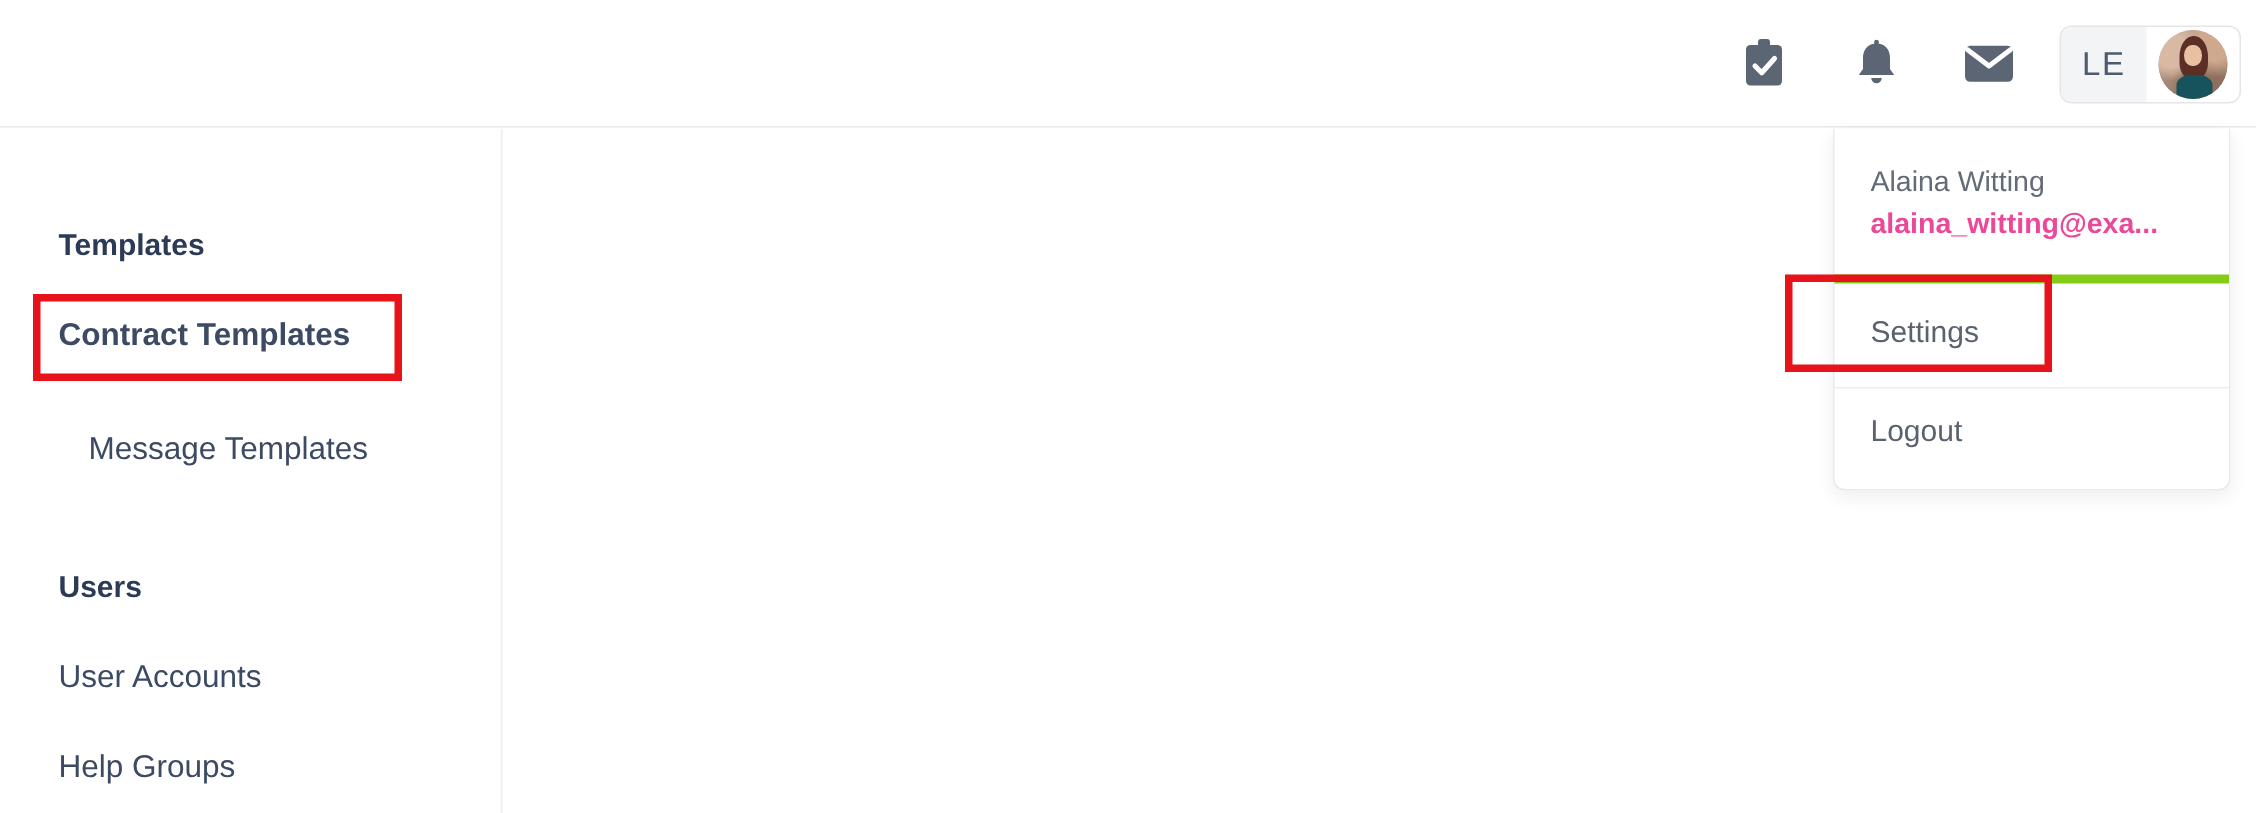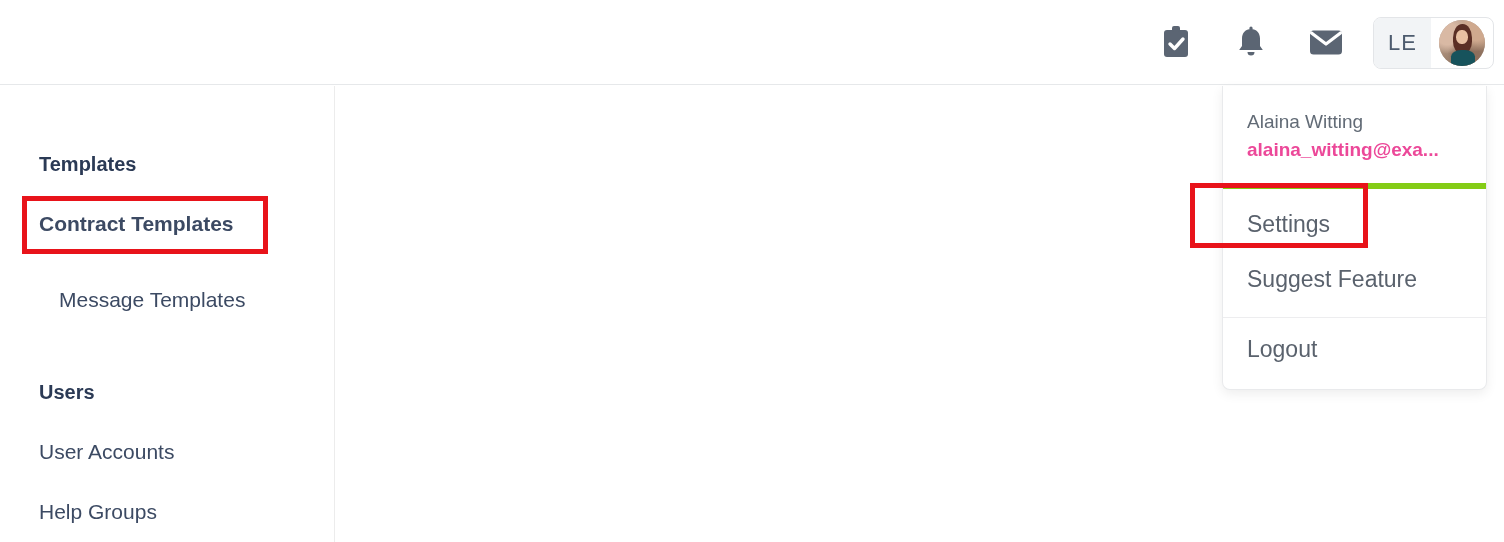--- a/index.html
+++ b/index.html
@@ -176,21 +176,21 @@
   }
   .dd-user-email {
     font-size: 19px;
     color: #ec4899;
     font-weight: bold;
     line-height: 1.45;
     white-space: nowrap;
     overflow: hidden;
   }
   .dd-item {
-    font-size: 23px;
+    font-size: 20px;
     color: #5a626d;
     padding: 14px 24px;
     cursor: pointer;
     white-space: nowrap;
   }
   .dd-sep {
     height: 1px;
     background: #ededef;
     margin: 10px 0 4px 0;
   }
@@ -274,21 +274,20 @@
 
   <div class="dropdown">
 
     <div class="dd-user">
       <div class="dd-user-name">Alaina Witting</div>
       <div class="dd-user-email">alaina_witting@exa...</div>
     </div>
 
     <div class="dd-item" style="margin-top:8px;">Settings</div>
 
-    <div class="dd-item">Suggest Feature</div>
 
 
     <div class="dd-sep"></div>
 
     <div class="dd-item">Logout</div>
 
   </div>
 
   <div class="redbox" style="left: 22px; top: 196px; width: 246px; height: 58px; border-color: rgb(232, 19, 26);"></div>
 

